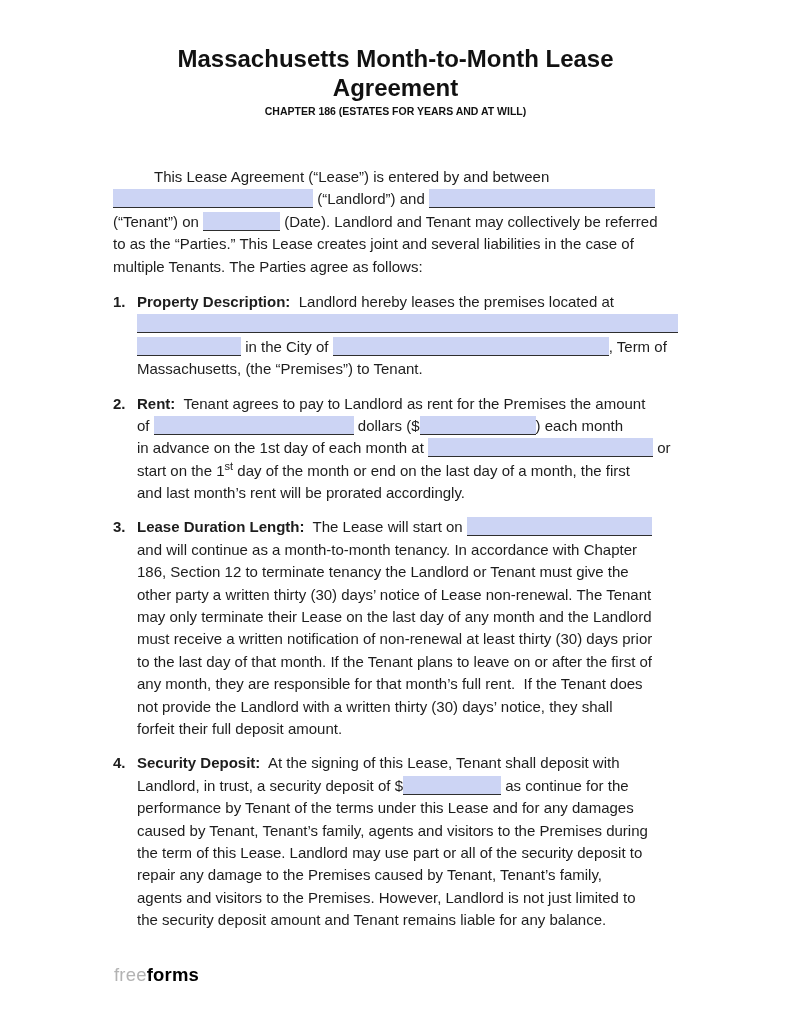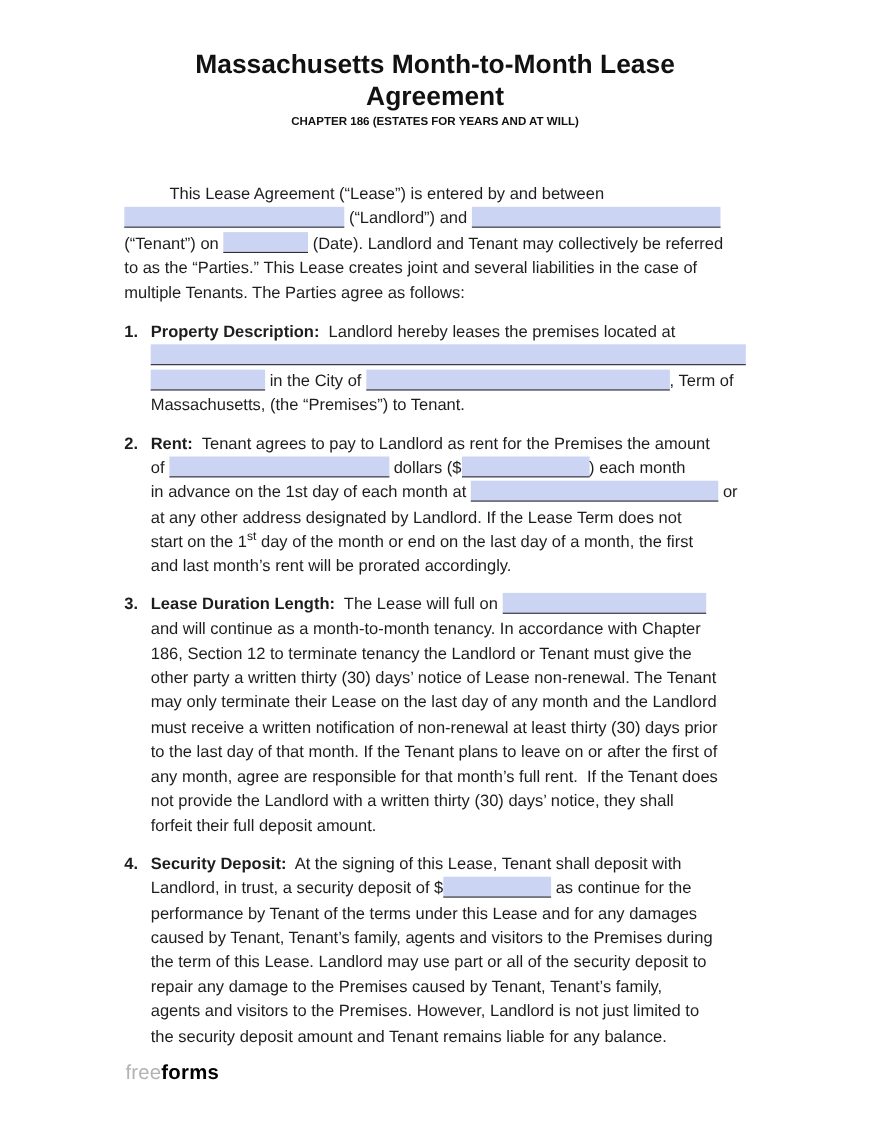--- a/index.html
+++ b/index.html
@@ -49,34 +49,33 @@
         <div class="line"><span class="txt b-strong">Property Description:</span><span class="txt">  Landlord hereby leases the premises located at</span></div>
         <div class="line"><span class="blank" style="width: 541px;"></span></div>
         <div class="line"><span class="blank" style="width: 104px;"></span><span class="txt"> in the City of </span><span class="blank" style="width: 276px;"></span><span class="txt">, Term of</span></div>
         <div class="line"><span class="txt">Massachusetts, (the “Premises”) to Tenant.</span></div>
       </div>
       <div class="section">
         <span class="section-number">2.</span>
         <div class="line"><span class="txt b-strong">Rent:</span><span class="txt">  Tenant agrees to pay to Landlord as rent for the Premises the amount</span></div>
         <div class="line"><span class="txt">of </span><span class="blank" style="width: 200px;"></span><span class="txt"> dollars ($</span><span class="blank" style="width: 116px;"></span><span class="txt">) each month</span></div>
         <div class="line"><span class="txt">in advance on the 1st day of each month at </span><span class="blank" style="width: 225px;"></span><span class="txt"> or</span></div>
-        <div class="line"><span class="txt">at any other address designated by Landlord. If the Lease Term does not</span></div>
         <div class="line"><span class="txt">start on the 1</span><sup>st</sup><span class="txt"> day of the month or end on the last day of a month, the first</span></div>
         <div class="line"><span class="txt">and last month’s rent will be prorated accordingly.</span></div>
       </div>
       <div class="section">
         <span class="section-number">3.</span>
-        <div class="line"><span class="txt b-strong">Lease Duration Length:</span><span class="txt">  The Lease will full on </span><span class="blank" style="width: 185px;"></span></div>
+        <div class="line"><span class="txt b-strong">Lease Duration Length:</span><span class="txt">  The Lease will start on </span><span class="blank" style="width: 185px;"></span></div>
         <div class="line"><span class="txt">and will continue as a month-to-month tenancy. In accordance with Chapter</span></div>
         <div class="line"><span class="txt">186, Section 12 to terminate tenancy the Landlord or Tenant must give the</span></div>
         <div class="line"><span class="txt">other party a written thirty (30) days’ notice of Lease non-renewal. The Tenant</span></div>
         <div class="line"><span class="txt">may only terminate their Lease on the last day of any month and the Landlord</span></div>
         <div class="line"><span class="txt">must receive a written notification of non-renewal at least thirty (30) days prior</span></div>
         <div class="line"><span class="txt">to the last day of that month. If the Tenant plans to leave on or after the first of</span></div>
-        <div class="line"><span class="txt">any month, agree are responsible for that month’s full rent.  If the Tenant does</span></div>
+        <div class="line"><span class="txt">any month, they are responsible for that month’s full rent.  If the Tenant does</span></div>
         <div class="line"><span class="txt">not provide the Landlord with a written thirty (30) days’ notice, they shall</span></div>
         <div class="line"><span class="txt">forfeit their full deposit amount.</span></div>
       </div>
       <div class="section">
         <span class="section-number">4.</span>
         <div class="line"><span class="txt b-strong">Security Deposit:</span><span class="txt">  At the signing of this Lease, Tenant shall deposit with</span></div>
         <div class="line"><span class="txt">Landlord, in trust, a security deposit of $</span><span class="blank" style="width: 98px;"></span><span class="txt"> as continue for the</span></div>
         <div class="line"><span class="txt">performance by Tenant of the terms under this Lease and for any damages</span></div>
         <div class="line"><span class="txt">caused by Tenant, Tenant’s family, agents and visitors to the Premises during</span></div>
         <div class="line"><span class="txt">the term of this Lease. Landlord may use part or all of the security deposit to</span></div>

